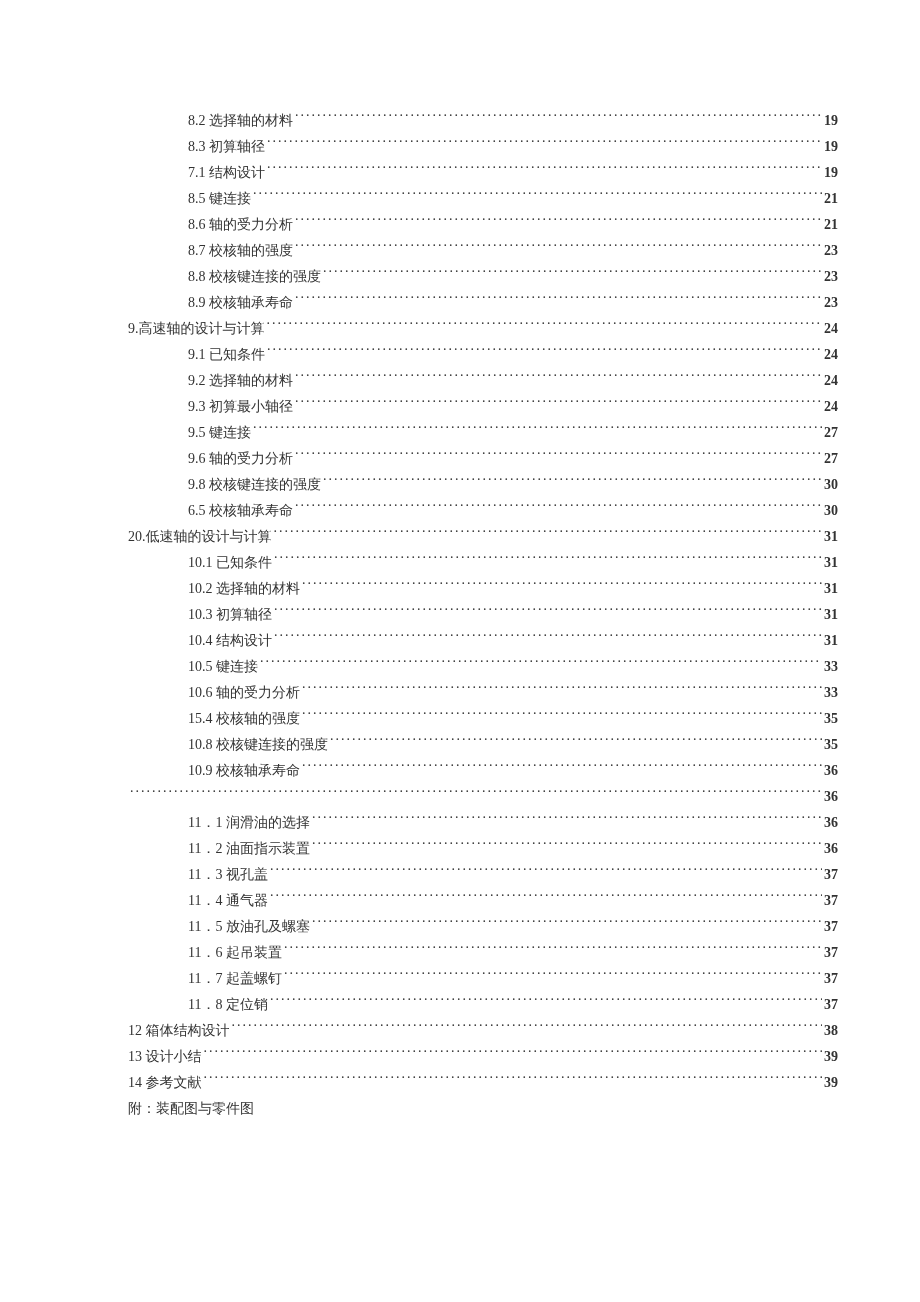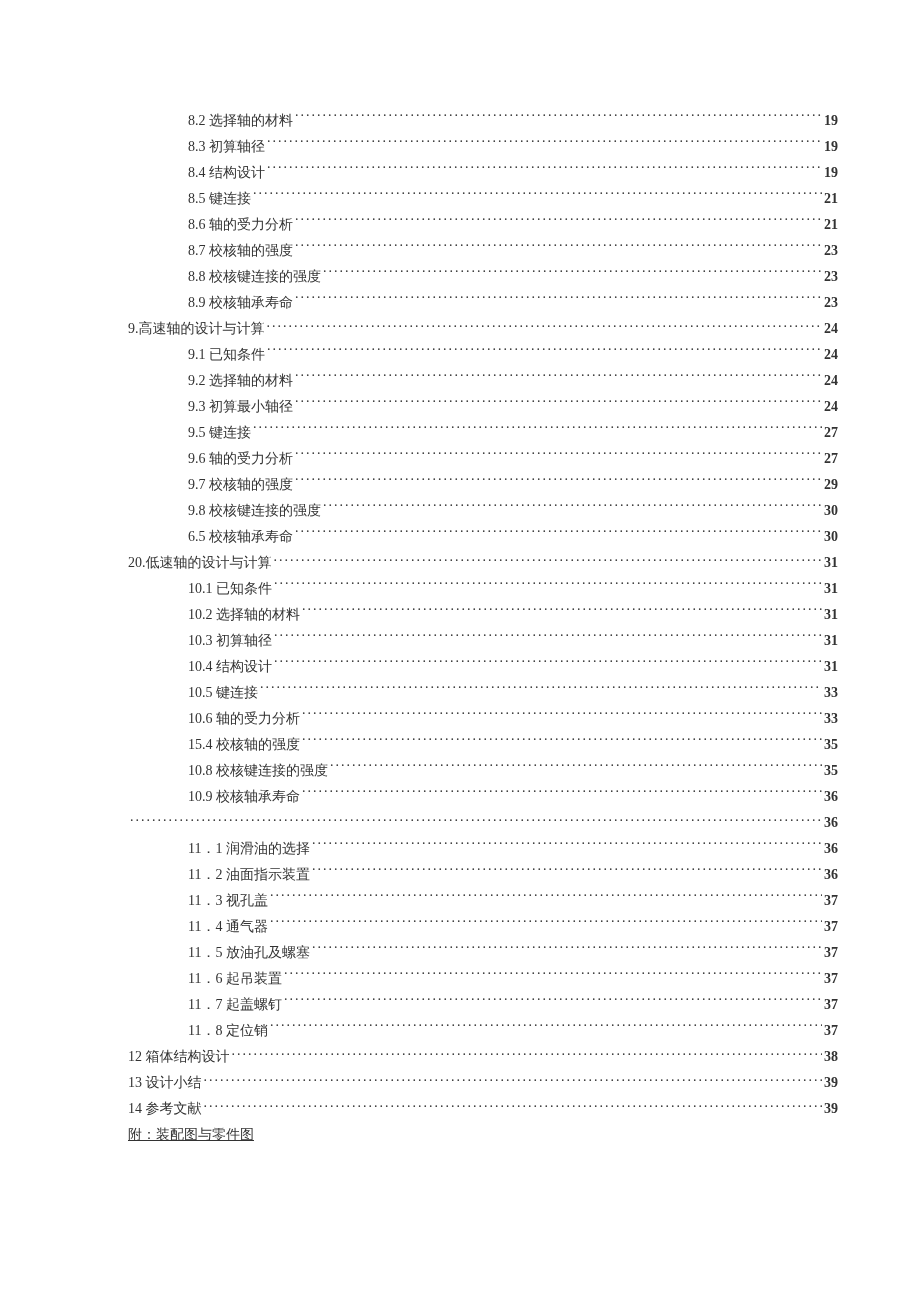--- a/index.html
+++ b/index.html
@@ -22,21 +22,20 @@
       width: 100%;
     }
     .toc-entry {
       display: flex;
       align-items: baseline;
       line-height: 26px;
       white-space: nowrap;
     }
     .toc-entry.level-1 {
       padding-left: 0;
-      align-items: center;
     }
     .toc-entry.level-2 {
       padding-left: 60px;
     }
     .entry-title {
       flex: 0 0 auto;
     }
     .entry-leader {
       flex: 1 1 auto;
       overflow: hidden;
@@ -51,39 +50,38 @@
       bottom: 0;
       letter-spacing: 2px;
       color: #333333;
     }
     .entry-page {
       flex: 0 0 auto;
       font-weight: bold;
     }
     .toc-plain {
       line-height: 26px;
-      text-decoration: underline;
     }
   </style>
 </head>
 <body>
 
 <div class="toc-container" id="toc-root">
     <div class="toc-entry level-2">
       <span class="entry-title">8.2 选择轴的材料</span>
       <span class="entry-leader"></span>
       <span class="entry-page">19</span>
     </div>
     <div class="toc-entry level-2">
       <span class="entry-title">8.3 初算轴径</span>
       <span class="entry-leader"></span>
       <span class="entry-page">19</span>
     </div>
     <div class="toc-entry level-2">
-      <span class="entry-title">8.4 结构设计</span>
+      <span class="entry-title">7.1 结构设计</span>
       <span class="entry-leader"></span>
       <span class="entry-page">19</span>
     </div>
     <div class="toc-entry level-2">
       <span class="entry-title">8.5 键连接</span>
       <span class="entry-leader"></span>
       <span class="entry-page">21</span>
     </div>
     <div class="toc-entry level-2">
       <span class="entry-title">8.6 轴的受力分析</span>
@@ -127,25 +125,20 @@
     </div>
     <div class="toc-entry level-2">
       <span class="entry-title">9.5 键连接</span>
       <span class="entry-leader"></span>
       <span class="entry-page">27</span>
     </div>
     <div class="toc-entry level-2">
       <span class="entry-title">9.6 轴的受力分析</span>
       <span class="entry-leader"></span>
       <span class="entry-page">27</span>
-    </div>
-    <div class="toc-entry level-2">
-      <span class="entry-title">9.7 校核轴的强度</span>
-      <span class="entry-leader"></span>
-      <span class="entry-page">29</span>
     </div>
     <div class="toc-entry level-2">
       <span class="entry-title">9.8 校核键连接的强度</span>
       <span class="entry-leader"></span>
       <span class="entry-page">30</span>
     </div>
     <div class="toc-entry level-2">
       <span class="entry-title">6.5 校核轴承寿命</span>
       <span class="entry-leader"></span>
       <span class="entry-page">30</span>

